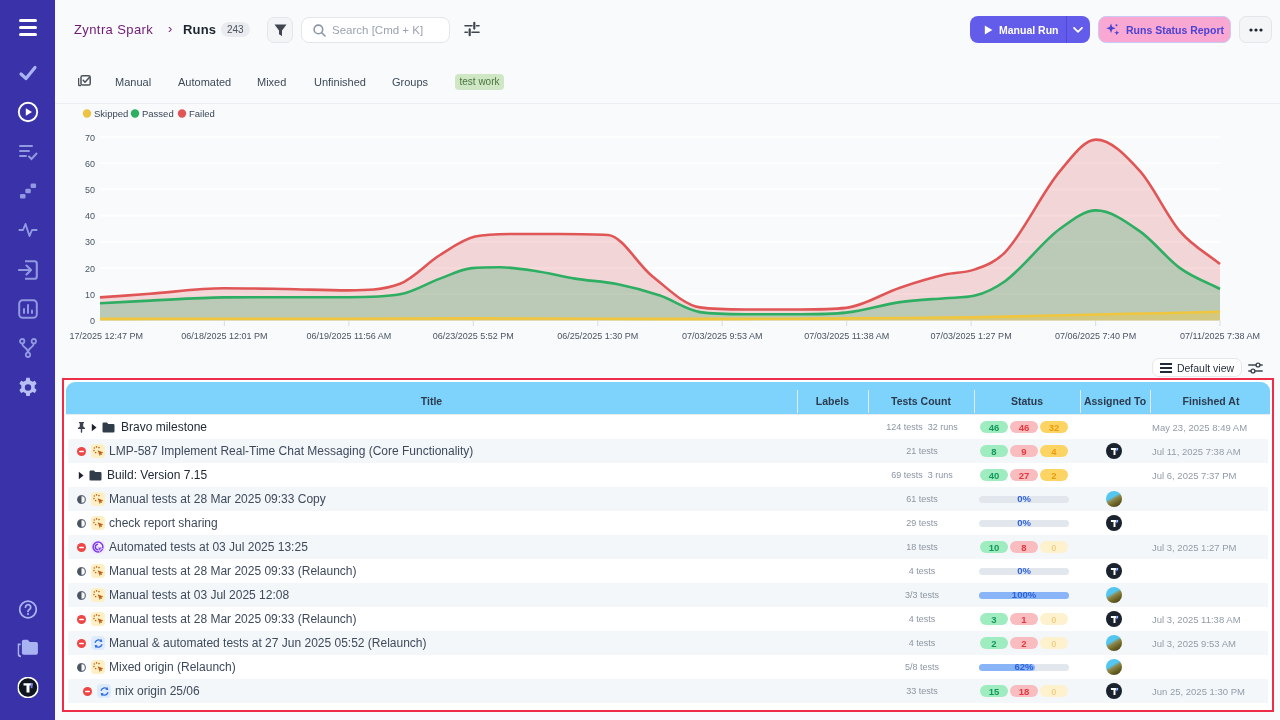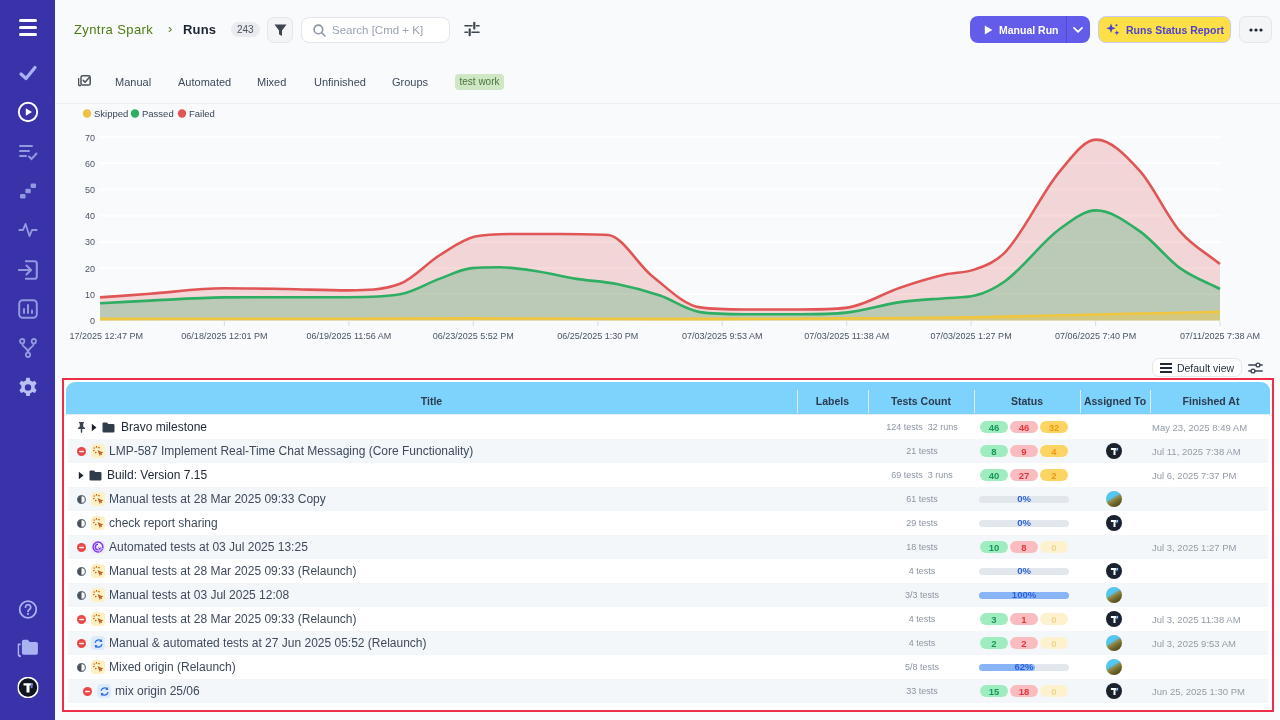--- a/index.html
+++ b/index.html
@@ -3,27 +3,27 @@
 <meta charset="utf-8">
 <style>
   * { margin:0; padding:0; box-sizing:border-box; }
   html,body { width:1280px; height:720px; overflow:hidden; }
   body { font-family:"Liberation Sans", sans-serif; background:#f8fafc; position:relative; -webkit-font-smoothing:antialiased; }
   .abs { position:absolute; }
   
   #sidebar { position:absolute; left:0; top:0; width:55px; height:720px; background:#3a32a8; }
   #sidebar svg { position:absolute; left:50%; transform:translateX(-50%); }
   
-  .crumb-dim { color:#4d7c0f; font-size:13px; letter-spacing:0.4px; }
+  .crumb-dim { color:#701a75; font-size:13px; letter-spacing:0.4px; }
   .crumb-main { color:#1b2430; font-size:13px; font-weight:bold; letter-spacing:0.2px; }
   .badge { background:#e9ebee; color:#4a5361; font-size:10px; border-radius:8px; padding:2px 6px; }
   .iconbtn { background:#f4f5f7; border:1px solid #e3e6ea; border-radius:7px; display:flex; align-items:center; justify-content:center; }
   .search { background:#fff; border:1px solid #e3e6ea; border-radius:8px; display:flex; align-items:center; color:#9aa2b1; font-size:11.5px; }
   .btn-primary { background:#635bea; border-radius:8px; color:#fff; font-size:10.5px; font-weight:bold; display:flex; align-items:center; white-space:nowrap; }
-  .btn-outline { background:#fde047; border:1px solid #c9c9f4; border-radius:8px; color:#4c43d0; font-size:10.5px; font-weight:bold; display:flex; align-items:center; white-space:nowrap; }
+  .btn-outline { background:#f9a8d4; border:1px solid #c9c9f4; border-radius:8px; color:#4c43d0; font-size:10.5px; font-weight:bold; display:flex; align-items:center; white-space:nowrap; }
   
   .tab { color:#3e4a5a; font-size:11px; font-weight:500; position:absolute; top:75.5px; }
   .pill-green { background:#cfe7c5; color:#49753f; font-size:10px; font-weight:500; border-radius:4px; padding:2.5px 4.5px; }
   
   #redbox { position:absolute; left:62px; top:378px; width:1212px; height:334px; border:2px solid #ee2d48; background:#fff; }
   .hdrcell { position:absolute; top:3px; height:31px; display:flex; align-items:center; justify-content:center; font-size:10.5px; font-weight:bold; color:#2d3a4d; white-space:nowrap; }
   .vsep { position:absolute; top:8px; height:23px; width:1px; background:#e4e9ee; }
   .row { position:absolute; left:4px; width:1200px; height:24px; }
   .row.alt { background:#f3f7f9; }
   .rtitle { position:absolute; top:0; height:24px; display:flex; align-items:center; font-size:12px; color:#3e4a5c; white-space:nowrap; }
@@ -114,21 +114,21 @@
   <svg style="top:677px" width="21" height="21" viewBox="0 0 21 21">
     <circle cx="10.5" cy="10.5" r="10" fill="#10161f" stroke="#fff" stroke-width="1.6"></circle>
     <path d="M6 6.2 H15 V8.6 H12 V15.5 H9 V8.6 H6 Z" fill="#fff"></path>
     <rect x="13.2" y="6.2" width="1.8" height="5" fill="#6a78e8"></rect>
   </svg>
 </div>
 
 <div class="abs crumb-dim" style="left:74px; top:22px;">Zyntra Spark</div>
 <div class="abs crumb-dim" style="left:168px; top:21px; font-size:13px;">›</div>
 <div class="abs crumb-main" style="left:183px; top:22px;">Runs</div>
-<div class="abs badge" style="left:231px; top:22px;">243</div>
+<div class="abs badge" style="left:221px; top:22px;">243</div>
 <div class="abs iconbtn" style="left:267px; top:17px; width:26px; height:26px;">
   <svg width="13" height="13" viewBox="0 0 13 13">
       <path d="M0.5 0.5 H12.5 L8 6.5 V12 L5 10.2 V6.5 Z" fill="#3f4650"></path>
     </svg>
 </div>
 <div class="abs search" style="left:301px; top:17px; width:149px; height:26px; padding-left:11px;">
   <svg width="13" height="13" viewBox="0 0 13 13" style="margin-right:6px;">
       <circle cx="5.4" cy="5.4" r="4.3" fill="none" stroke="#8e97a5" stroke-width="1.6"></circle>
       <path d="M8.7 8.7 L12 12" stroke="#8e97a5" stroke-width="1.6" stroke-linecap="round"></path>
     </svg>

